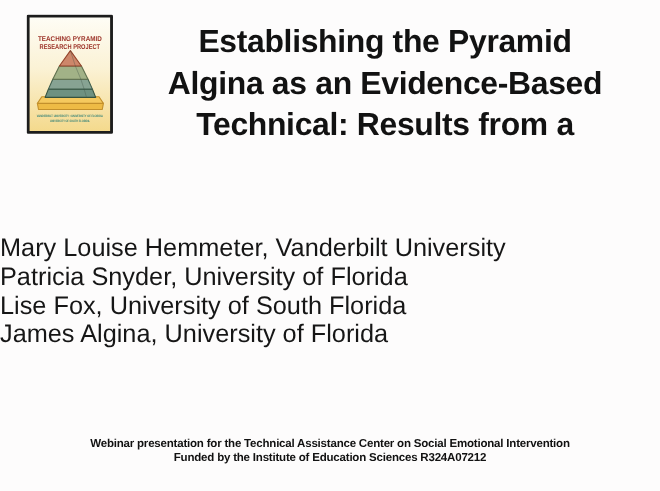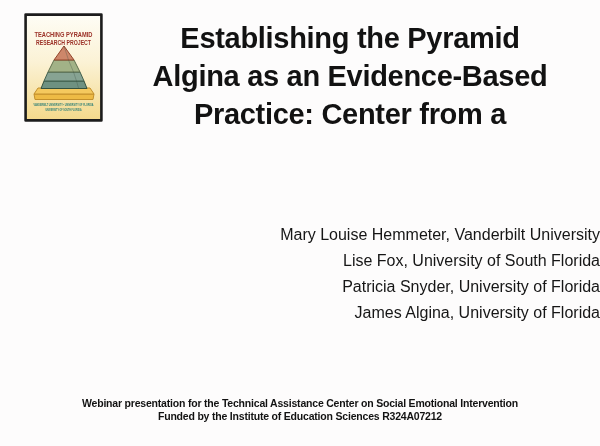--- a/index.html
+++ b/index.html
@@ -28,25 +28,24 @@
     color: #121212;
     font-size: 29px;
     font-weight: bold;
     line-height: 38px;
     letter-spacing: -0.3px;
   }
   .authors-block {
     position: absolute;
     left: 0; top: 212px;
     width: 600px;
-    text-align: right;
+    text-align: left;
     color: #161616;
-    font-size: 16px;
+    font-size: 23px;
     line-height: 26px;
-    margin-top: 10px;
   }
   .footer-block {
     position: absolute;
     left: 0; top: 397px;
     width: 600px;
     text-align: center;
     color: #121212;
     font-size: 10.5px;
     font-weight: bold;
     line-height: 13px;
@@ -103,27 +102,27 @@
       </g>
 
       <text class="logo-univ-text" x="39.5" y="93" text-anchor="middle" textLength="60" lengthAdjust="spacingAndGlyphs">VANDERBILT UNIVERSITY • UNIVERSITY OF FLORIDA</text>
       <text class="logo-univ-text" x="39.5" y="98" text-anchor="middle" textLength="36" lengthAdjust="spacingAndGlyphs">UNIVERSITY OF SOUTH FLORIDA</text>
     </svg>
   </div>
 
   <div class="title-block">
     <div>Establishing the Pyramid</div>
     <div>Algina as an Evidence-Based</div>
-    <div>Practice: Center from a</div>
+    <div>Technical: Results from a</div>
   </div>
 
   <div class="authors-block">
     <div>Mary Louise Hemmeter, Vanderbilt University</div>
+    <div>Patricia Snyder, University of Florida</div>
     <div>Lise Fox, University of South Florida</div>
-    <div>Patricia Snyder, University of Florida</div>
     <div>James Algina, University of Florida</div>
   </div>
 
   <div class="footer-block">
     <div>Webinar presentation for the Technical Assistance Center on Social Emotional Intervention</div>
     <div>Funded by the Institute of Education Sciences R324A07212</div>
   </div>
 
 </div>
 

